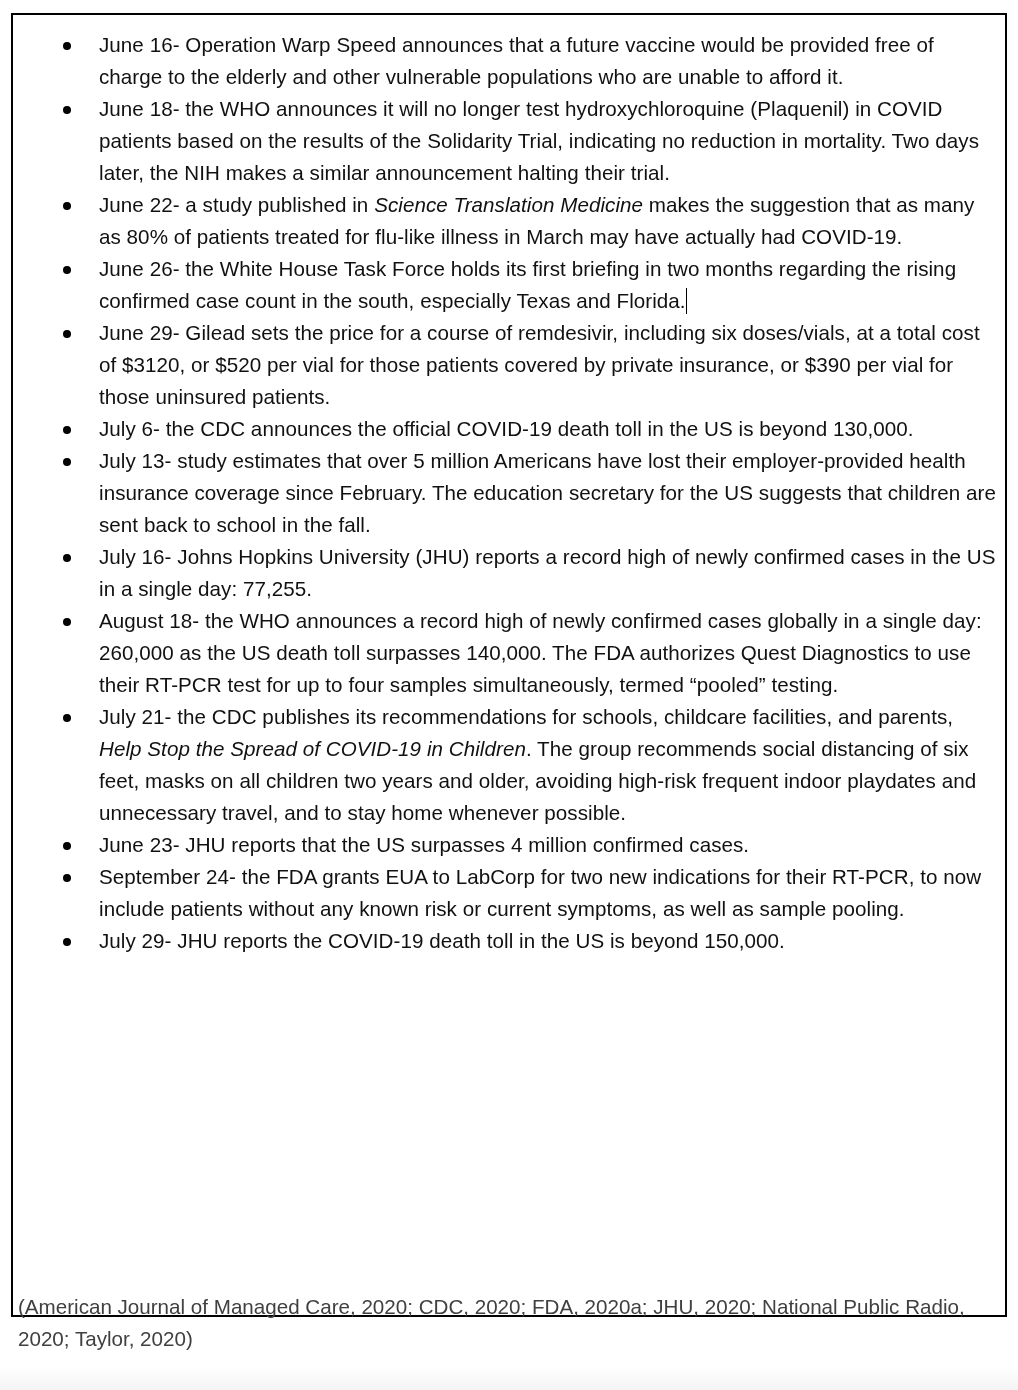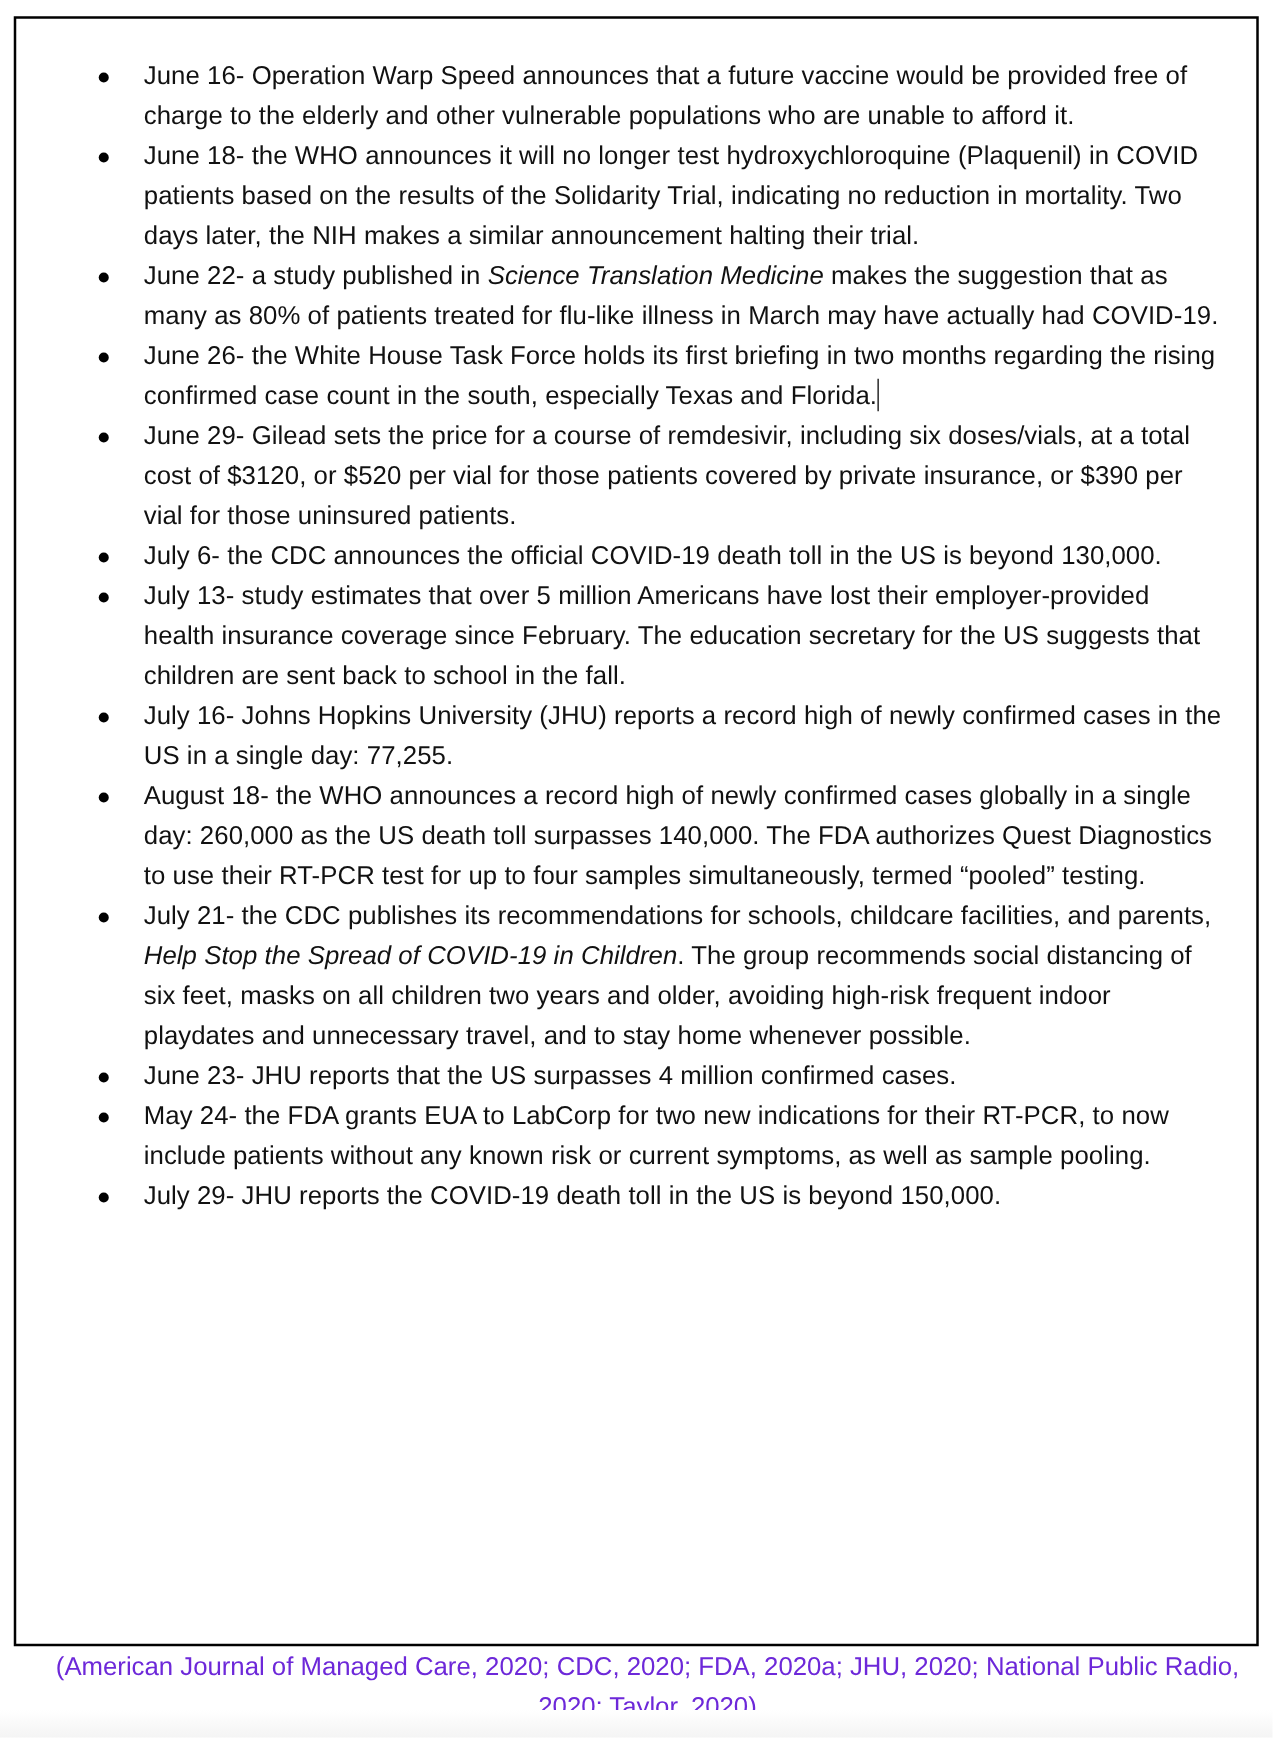--- a/index.html
+++ b/index.html
@@ -19,21 +19,21 @@
       position: absolute;
       left: 11px;
       top: 13px;
       width: 992px;
       height: 1300px;
       border: 2px solid #000000;
       box-sizing: content-box;
     }
     .timeline-list {
       list-style: none;
-      margin: 16px;
+      margin: 0;
       padding: 0;
       position: absolute;
       left: 0;
       top: 14px;
       right: 0;
     }
     .timeline-item {
       position: relative;
       padding-left: 86px;
       padding-right: 8px;
@@ -57,26 +57,26 @@
       display: inline-block;
       width: 1.5px;
       height: 26px;
       background: #000000;
       vertical-align: -6px;
       margin-left: 0px;
     }
     .citation {
       position: absolute;
       right: 0px;
-      top: 1318px;
+      top: 1291px;
       width: 1000px;
-      text-align: center;
+      text-align: left;
       font-size: 20.6px;
       line-height: 32px;
-      color: #6d28d9;
+      color: #404040;
     }
     .bottom-fade {
       position: absolute;
       left: 0;
       right: 0;
       bottom: 0;
       height: 22px;
       background: linear-gradient(#ffffff, #f4f4f4);
     }
   </style>
@@ -89,20 +89,20 @@
       <li class="timeline-item"><span class="bullet"></span><span class="item-text"><span>June 18-</span><span> the WHO announces it will no longer test hydroxychloroquine (Plaquenil) in COVID patients based on the results of the Solidarity Trial, indicating no reduction in mortality. Two days later, the NIH makes a similar announcement halting their trial.</span></span></li>
       <li class="timeline-item"><span class="bullet"></span><span class="item-text"><span>June 22-</span><span> a study published in </span><em>Science Translation Medicine</em><span> makes the suggestion that as many as 80% of patients treated for flu-like illness in March may have actually had COVID-19.</span></span></li>
       <li class="timeline-item"><span class="bullet"></span><span class="item-text"><span>June 26-</span><span> the White House Task Force holds its first briefing in two months regarding the rising confirmed case count in the south, especially Texas and Florida.</span><span class="caret"></span></span></li>
       <li class="timeline-item"><span class="bullet"></span><span class="item-text"><span>June 29-</span><span> Gilead sets the price for a course of remdesivir, including six doses/vials, at a total cost of $3120, or $520 per vial for those patients covered by private insurance, or $390 per vial for those uninsured patients.</span></span></li>
       <li class="timeline-item"><span class="bullet"></span><span class="item-text"><span>July 6-</span><span> the CDC announces the official COVID-19 death toll in the US is beyond 130,000.</span></span></li>
       <li class="timeline-item"><span class="bullet"></span><span class="item-text"><span>July 13-</span><span> study estimates that over 5 million Americans have lost their employer-provided health insurance coverage since February. The education secretary for the US suggests that children are sent back to school in the fall.</span></span></li>
       <li class="timeline-item"><span class="bullet"></span><span class="item-text"><span>July 16-</span><span> Johns Hopkins University (JHU) reports a record high of newly confirmed cases in the US in a single day: 77,255.</span></span></li>
       <li class="timeline-item"><span class="bullet"></span><span class="item-text"><span>August 18-</span><span> the WHO announces a record high of newly confirmed cases globally in a single day: 260,000 as the US death toll surpasses 140,000. The FDA authorizes Quest Diagnostics to use their RT-PCR test for up to four samples simultaneously, termed “pooled” testing.</span></span></li>
       <li class="timeline-item"><span class="bullet"></span><span class="item-text"><span>July 21-</span><span> the CDC publishes its recommendations for schools, childcare facilities, and parents, </span><em>Help Stop the Spread of COVID-19 in Children</em><span>. The group recommends social distancing of six feet, masks on all children two years and older, avoiding high-risk frequent indoor playdates and unnecessary travel, and to stay home whenever possible.</span></span></li>
       <li class="timeline-item"><span class="bullet"></span><span class="item-text"><span>June 23-</span><span> JHU reports that the US surpasses 4 million confirmed cases.</span></span></li>
-      <li class="timeline-item"><span class="bullet"></span><span class="item-text"><span>May 24-</span><span> the FDA grants EUA to LabCorp for two new indications for their RT-PCR, to now include patients without any known risk or current symptoms, as well as sample pooling.</span></span></li>
+      <li class="timeline-item"><span class="bullet"></span><span class="item-text"><span>September 24-</span><span> the FDA grants EUA to LabCorp for two new indications for their RT-PCR, to now include patients without any known risk or current symptoms, as well as sample pooling.</span></span></li>
       <li class="timeline-item"><span class="bullet"></span><span class="item-text"><span>July 29-</span><span> JHU reports the COVID-19 death toll in the US is beyond 150,000.</span></span></li>
     </ul>
 </div>
 
 <div class="citation">(American Journal of Managed Care, 2020; CDC, 2020; FDA, 2020a; JHU, 2020; National Public Radio, 2020; Taylor, 2020)</div>
 
 <div class="bottom-fade"></div>
 
 </body></html>

